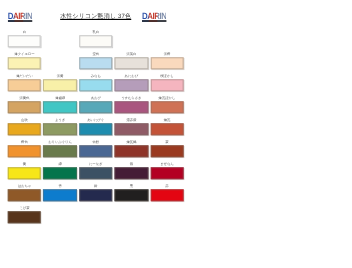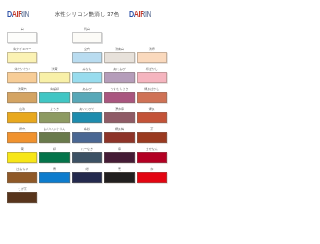--- a/index.html
+++ b/index.html
@@ -17,20 +17,21 @@
     position:relative;
   }
 
   
   .header{
     display:flex;
     align-items:center;
     justify-content:space-between;
     height:18px;
     margin-bottom:0;
+    text-decoration:underline;
   }
   .logo{
     width:38px;height:11px;
     position:relative;
     display:flex;
     align-items:center;
     overflow:hidden;
     flex:0 0 auto;
   }
   .logo .lmark{

